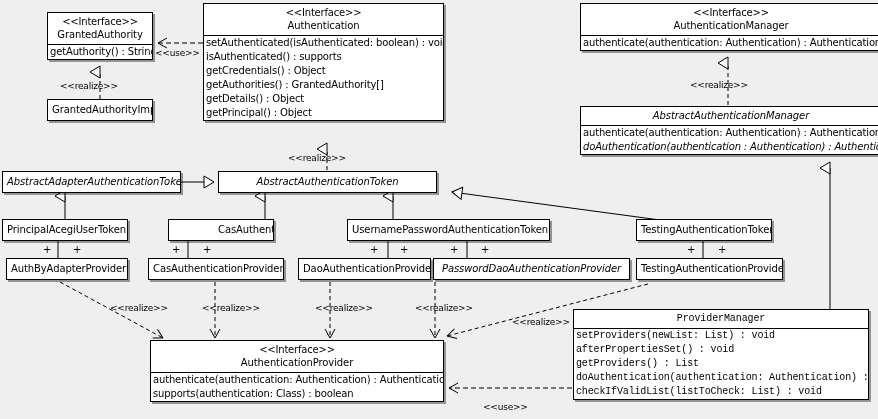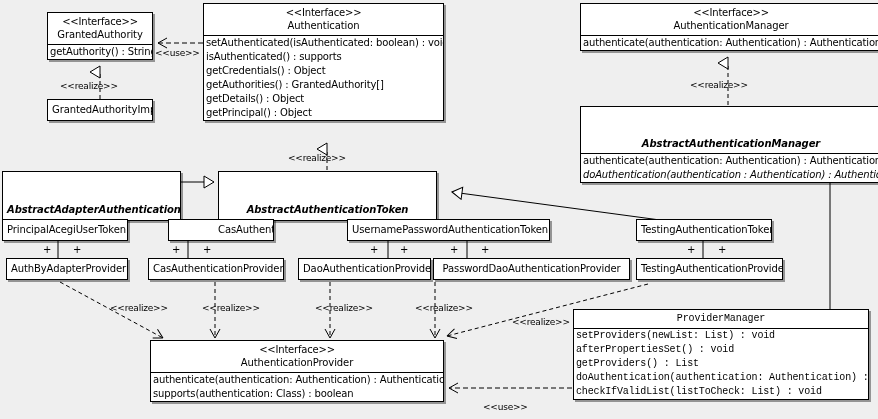--- a/index.html
+++ b/index.html
@@ -49,22 +49,21 @@
     font-size: 10px;
     letter-spacing: -0.2px;
   }
   .hdr .cname {
     display: block;
     font-size: 10px;
     letter-spacing: -0.1px;
   }
   .hdr.italic .cname {
     font-style: italic;
-    font-weight: bold;
-    margin-top: 28px;
+    font-weight: normal;
   }
   .compartment {
     border-top: 1px solid #000000;
   }
   .member {
     padding: 0 1px 0 2px;
     line-height: 14px;
     height: 14px;
     white-space: nowrap;
     font-size: 10px;
@@ -258,21 +257,21 @@
       <span class="cname">CasAuthenticationProvider</span>
     </div>
   </div>
 
   <div class="uml-class simple-class" style="left:298px; top:258px; width:133px;">
     <div class="hdr">
       <span class="cname">DaoAuthenticationProvider</span>
     </div>
   </div>
 
-  <div class="uml-class simple-class" style="left:433px; top:258px; width:197px;">
+  <div class="uml-class simple-class" style="left:433px; top:258px; width:197px;font-style:italic;">
     <div class="hdr">
       <span class="cname">PasswordDaoAuthenticationProvider</span>
     </div>
   </div>
 
   <div class="uml-class simple-class" style="left:636px; top:258px; width:147px;">
     <div class="hdr">
       <span class="cname">TestingAuthenticationProvider</span>
     </div>
   </div>

